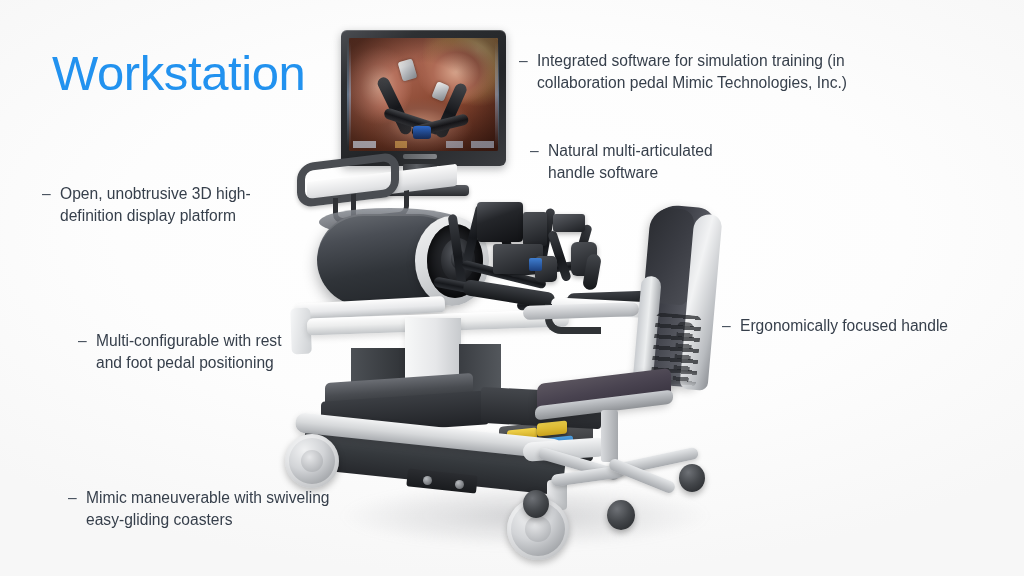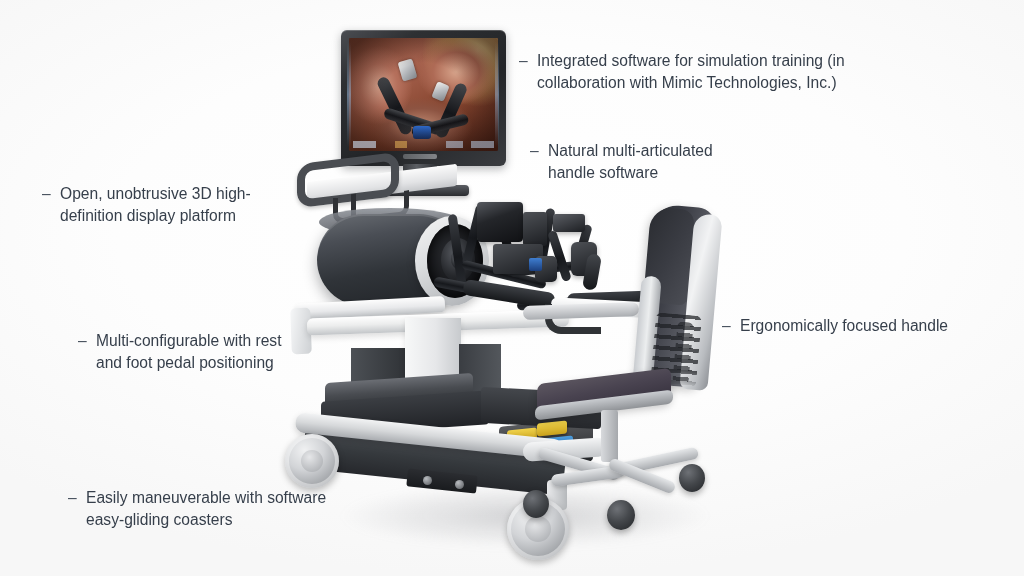--- a/index.html
+++ b/index.html
@@ -435,20 +435,21 @@
   }
   .cc1{ left:268px; top:472px; width:26px; height:28px; }
   .cc2{ left:352px; top:482px; width:28px; height:30px; }
   .cc3{ left:424px; top:446px; width:26px; height:28px; }
 </style>
 </head>
 <body>
 
 <div id="slide">
 
+  <div class="title">Workstation</div>
 
   <div id="product">
 
     <div class="floorshadow"></div>
 
     <div class="mon-bezel"></div>
     <div class="mon-screen">
       <div class="lap-bg"></div>
       <div class="lap-arm a1"></div>
       <div class="lap-arm a1b"></div>
@@ -546,21 +547,21 @@
     <div class="star s3"></div>
     <div class="star s4"></div>
     <div class="ccaster cc1"></div>
     <div class="ccaster cc2"></div>
     <div class="ccaster cc3"></div>
   </div>
 
   <div class="callout" id="c-software">
     <span class="dash">–</span>
     <span class="ctext">Integrated software for simulation training (in
-collaboration with Mimic Technologies, Inc.)</span>
+collaboration pedal Mimic Technologies, Inc.)</span>
   </div>
 
   <div class="callout" id="c-handle">
     <span class="dash">–</span>
     <span class="ctext">Natural multi-articulated
 handle software</span>
   </div>
 
   <div class="callout" id="c-display">
     <span class="dash">–</span>
@@ -574,17 +575,17 @@
 and foot pedal positioning</span>
   </div>
 
   <div class="callout" id="c-ergo">
     <span class="dash">–</span>
     <span class="ctext">Ergonomically focused handle</span>
   </div>
 
   <div class="callout" id="c-maneuver">
     <span class="dash">–</span>
-    <span class="ctext">Easily maneuverable with software
+    <span class="ctext">Mimic maneuverable with swiveling
 easy-gliding coasters</span>
   </div>
 
 </div>
 
 </body></html>

